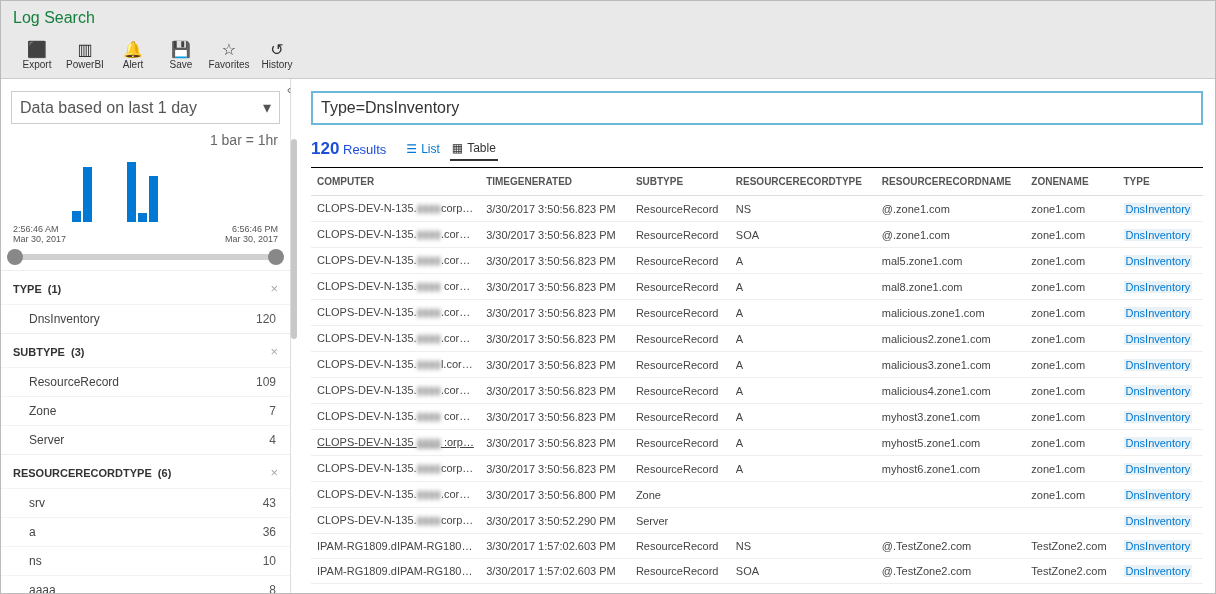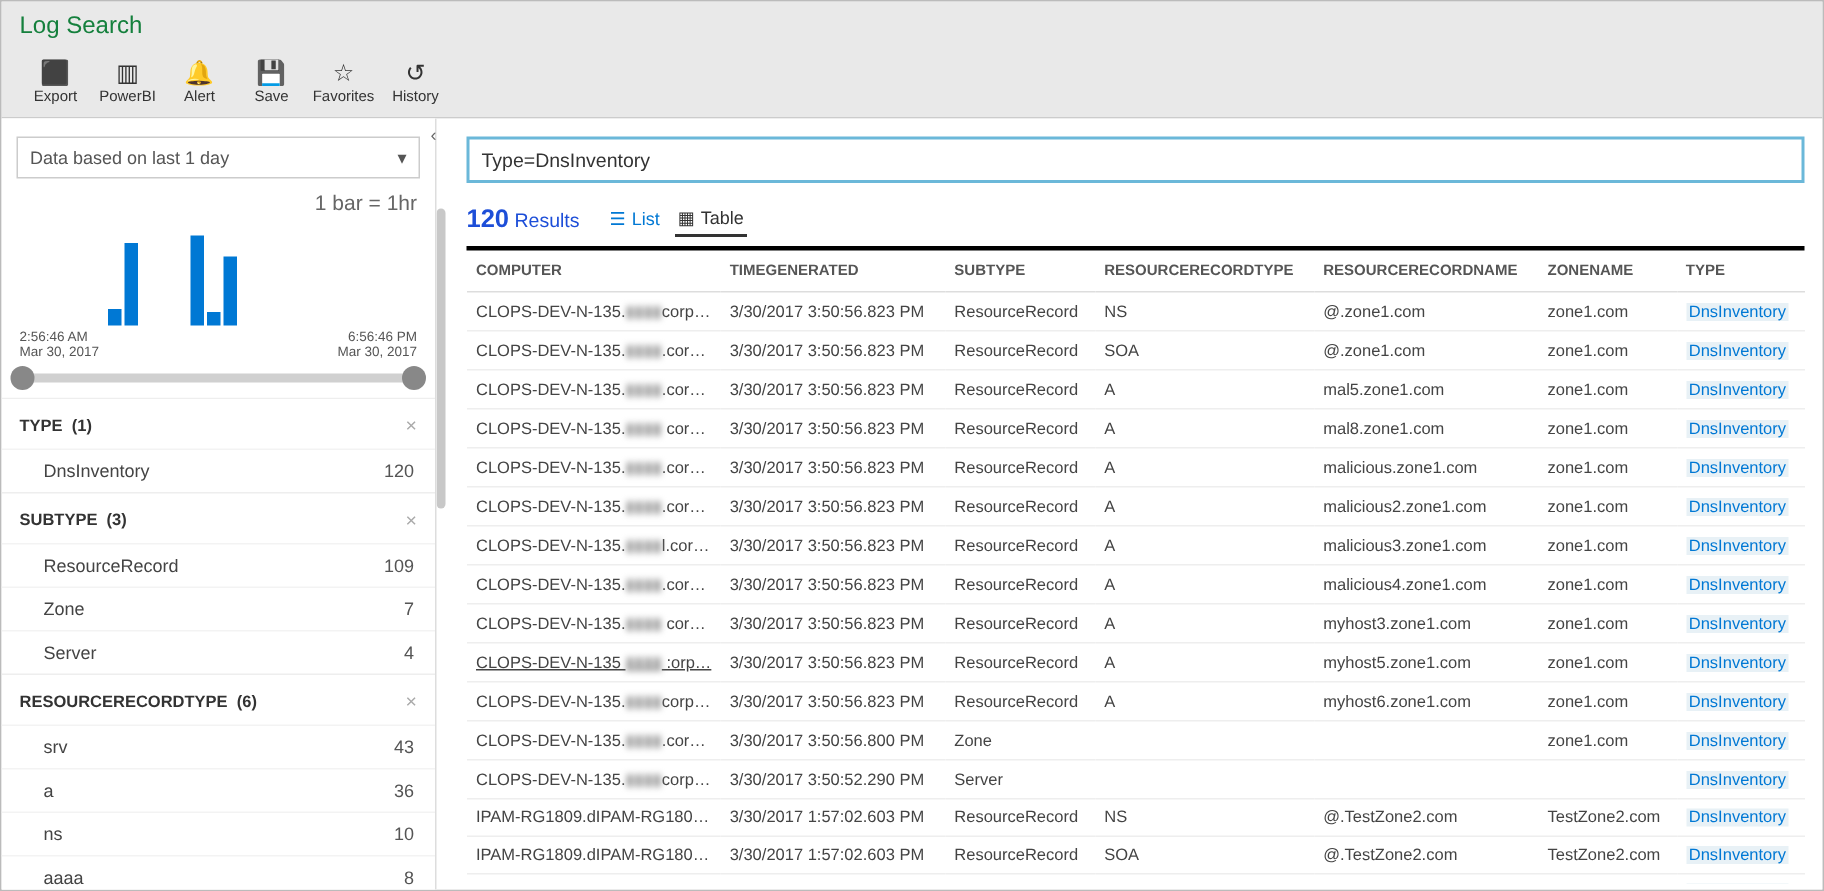--- a/index.html
+++ b/index.html
@@ -62,21 +62,21 @@
     cursor:pointer;
     z-index:2;
   }
   .scope-select {
     margin: 12px 10px 4px 10px;
     border: 1px solid #ccc;
     padding: 6px 8px;
     display:flex;
     justify-content:space-between;
     align-items:center;
-    font-size:12px;
+    font-size:16px;
     color:#555;
     cursor:pointer;
     background:#fff;
   }
   .bar-legend { text-align:right; font-size:14px; color:#666; margin:4px 12px 0 0;}
   .chart {
     height: 70px;
     margin: 4px 10px 0 10px;
     position: relative;
     display:flex;
@@ -146,21 +146,21 @@
     flex:1;
     padding: 12px;
     overflow:hidden;
     display:flex;
     flex-direction:column;
   }
   .query-box {
     width:100%;
     border:2px solid #6bb8d9;
     padding:6px 8px;
-    font-size:13px;
+    font-size:16px;
     outline:none;
     background:#fff;
     color:#333;
   }
   .results-bar {
     display:flex;
     align-items:center;
     gap:18px;
     margin:12px 0 6px 0;
   }
@@ -169,21 +169,21 @@
   .view-toggle {
     display:flex;
     gap:8px;
     font-size:12px;
     color:#0078d4;
   }
   .view-toggle .vbtn {
     display:flex; align-items:center; gap:4px; cursor:pointer; padding:4px 2px;
   }
   .view-toggle .vbtn.active { color:#333; border-bottom:2px solid #333;}
-  .table-wrap { flex:1; overflow:auto; border-top:3px solid #000000;}
+  .table-wrap { flex:1; overflow:auto; border-top:1px solid #000000;}
   table { width:100%; border-collapse:collapse; font-size:11px; }
   th {
     text-align:left;
     font-weight:600;
     font-size:10px;
     color:#555;
     padding:8px 6px;
     border-bottom:1px solid #ddd;
     background:#fff;
     text-transform:uppercase;

